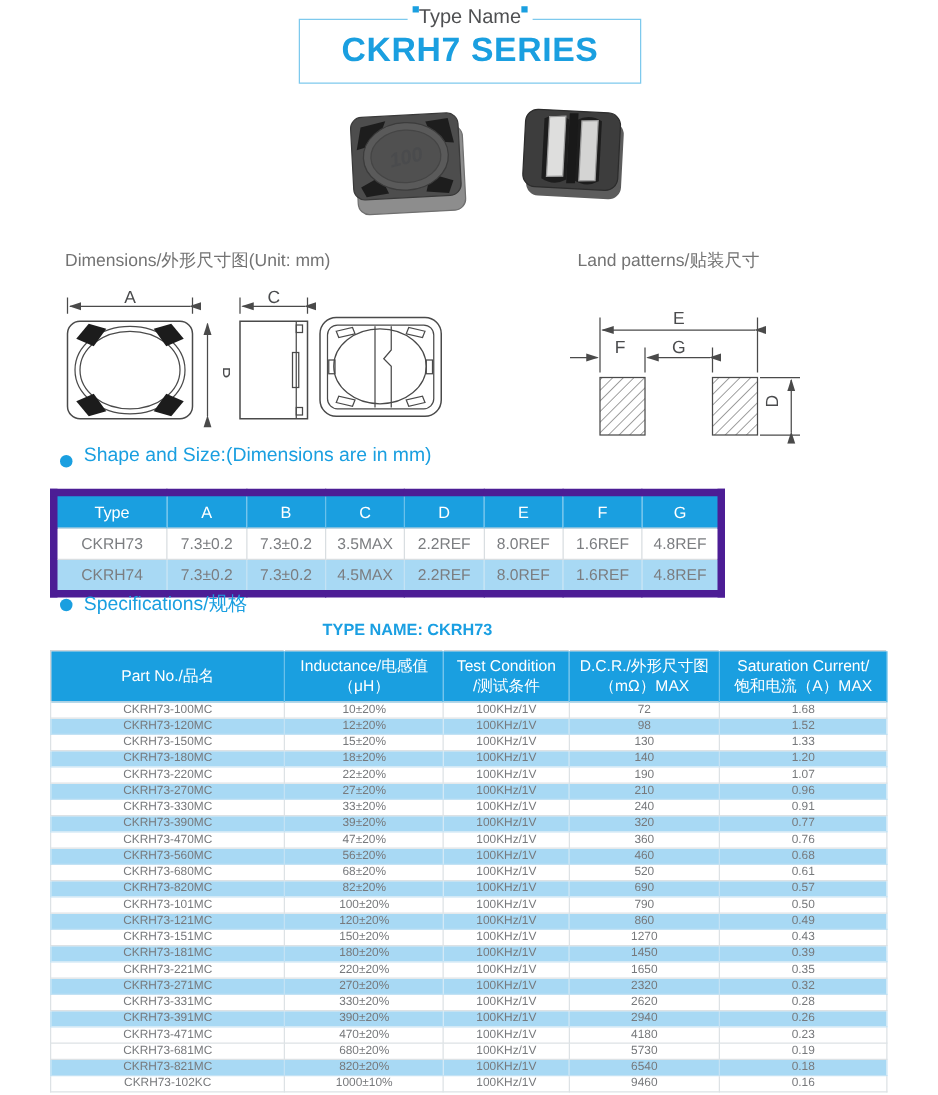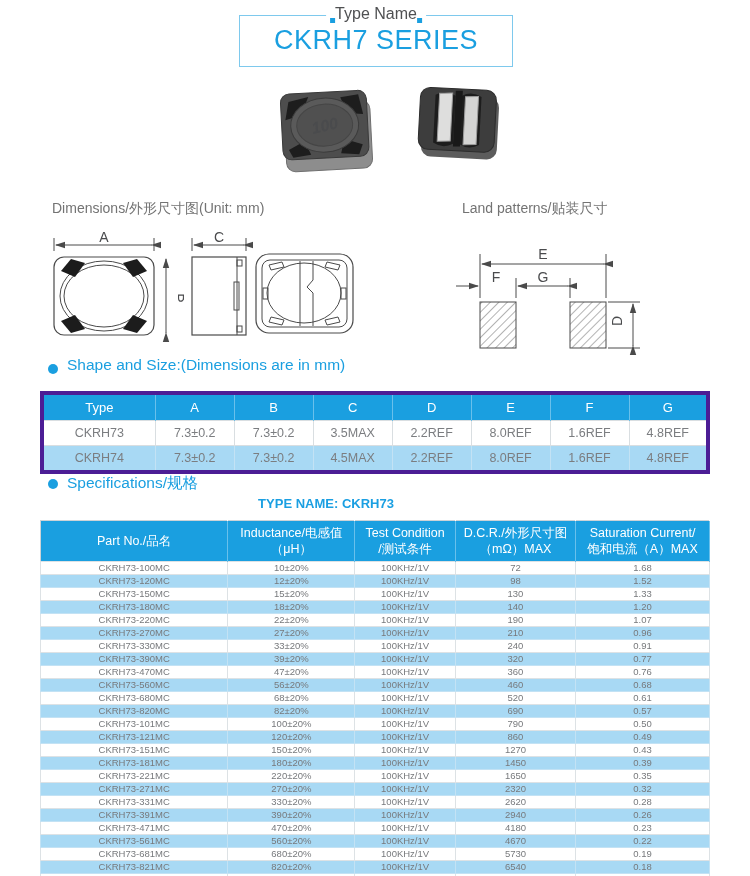--- a/index.html
+++ b/index.html
@@ -1,23 +1,23 @@
 <!DOCTYPE html>
 <html><head>
 <meta charset="utf-8">
 <style>
   html,body{margin:0;padding:0;background:#ffffff;}
   body{width:750px;height:876px;font-family:"Liberation Sans",sans-serif;position:relative;overflow:hidden;}
   .page{position:relative;width:750px;height:876px;background:#fff;}
 
   
   .title-box{position:absolute;left:239px;top:15px;width:272px;height:50px;border:1px solid #7ec9ed;}
-  .series-title{width:100%;text-align:center;line-height:48px;font-size:27px;font-weight:normal;color:#1a9fe0;letter-spacing:.5px;}
+  .series-title{width:100%;text-align:center;line-height:48px;font-size:27px;font-weight:bold;color:#1a9fe0;letter-spacing:.5px;}
   .type-name-label{position:absolute;top:-11px;left:50%;transform:translateX(-50%);background:#fff;padding:0 4px;
-    display:flex;align-items:flex-end;color:#4f5052;font-size:16px;white-space:nowrap;}
+    display:flex;align-items:flex-start;color:#4f5052;font-size:16px;white-space:nowrap;}
   .sq-dot{width:5px;height:5px;background:#1a9fe0;display:inline-block;}
 
   
   .photo{position:absolute;}
   .photo-left{left:276px;top:86px;}
   .photo-right{left:414px;top:84px;}
 
   
   .area-label{position:absolute;font-size:14px;color:#737373;}
   .lbl-dim{left:52px;top:200px;}
@@ -33,21 +33,21 @@
 
   
   .section-heading{position:absolute;display:flex;align-items:center;gap:9px;color:#1a9fe0;font-size:15.5px;}
   .sh-1{left:48px;top:356px;align-items:flex-end;}
   .sh-2{left:48px;top:473px;align-items:center;}
   .bullet{width:10px;height:10px;border-radius:50%;background:#1a9fe0;flex:0 0 auto;}
   .type-name-line{position:absolute;left:0;top:496px;width:652px;text-align:center;color:#1a9fe2;font-size:13px;font-weight:bold;}
 
   
   table{border-collapse:collapse;table-layout:fixed;}
-  .shape-table{position:absolute;left:40px;top:391px;width:670px;border:4px solid #4c1d95;}
+  .shape-table{position:absolute;left:40px;top:391px;width:540px;border:6px solid #4c1d95;}
   .shape-table th{background:#1a9fe0;color:#fff;font-weight:normal;font-size:13px;height:23px;border-right:1px solid rgba(255,255,255,.35);}
   .shape-table td{height:22px;text-align:center;font-size:12.5px;color:#7b7d80;border:1px solid #d9dee1;background:#fff;margin-top:43px;}
   .shape-table tr.alt td{background:#a8d9f4;border-color:#c3e2f4;}
 
   .spec-table{position:absolute;left:40px;top:520px;width:670px;border:1px solid #cdd3d7;}
   .spec-table th{background:#1a9fe0;color:#fff;font-weight:normal;font-size:12.5px;height:40px;line-height:1.3;
     border-right:1px solid rgba(255,255,255,.35);vertical-align:middle;padding:0;}
   .spec-table td{height:12px;line-height:12px;padding:0;text-align:center;font-size:9.5px;color:#77797c;
     border:1px solid #dde2e5;background:#fff;overflow:hidden;white-space:nowrap;}
   .spec-table tr.alt td{background:#a8d9f4;border-color:#c3e2f4;}
@@ -411,27 +411,20 @@
           <td>2940</td>
           <td>0.26</td>
         </tr>
         <tr>
           <td>CKRH73-471MC</td>
           <td>470±20%</td>
           <td>100KHz/1V</td>
           <td>4180</td>
           <td>0.23</td>
         </tr>
-        <tr class="alt">
-          <td>CKRH73-561MC</td>
-          <td>560±20%</td>
-          <td>100KHz/1V</td>
-          <td>4670</td>
-          <td>0.22</td>
-        </tr>
         <tr>
           <td>CKRH73-681MC</td>
           <td>680±20%</td>
           <td>100KHz/1V</td>
           <td>5730</td>
           <td>0.19</td>
         </tr>
         <tr class="alt">
           <td>CKRH73-821MC</td>
           <td>820±20%</td>

